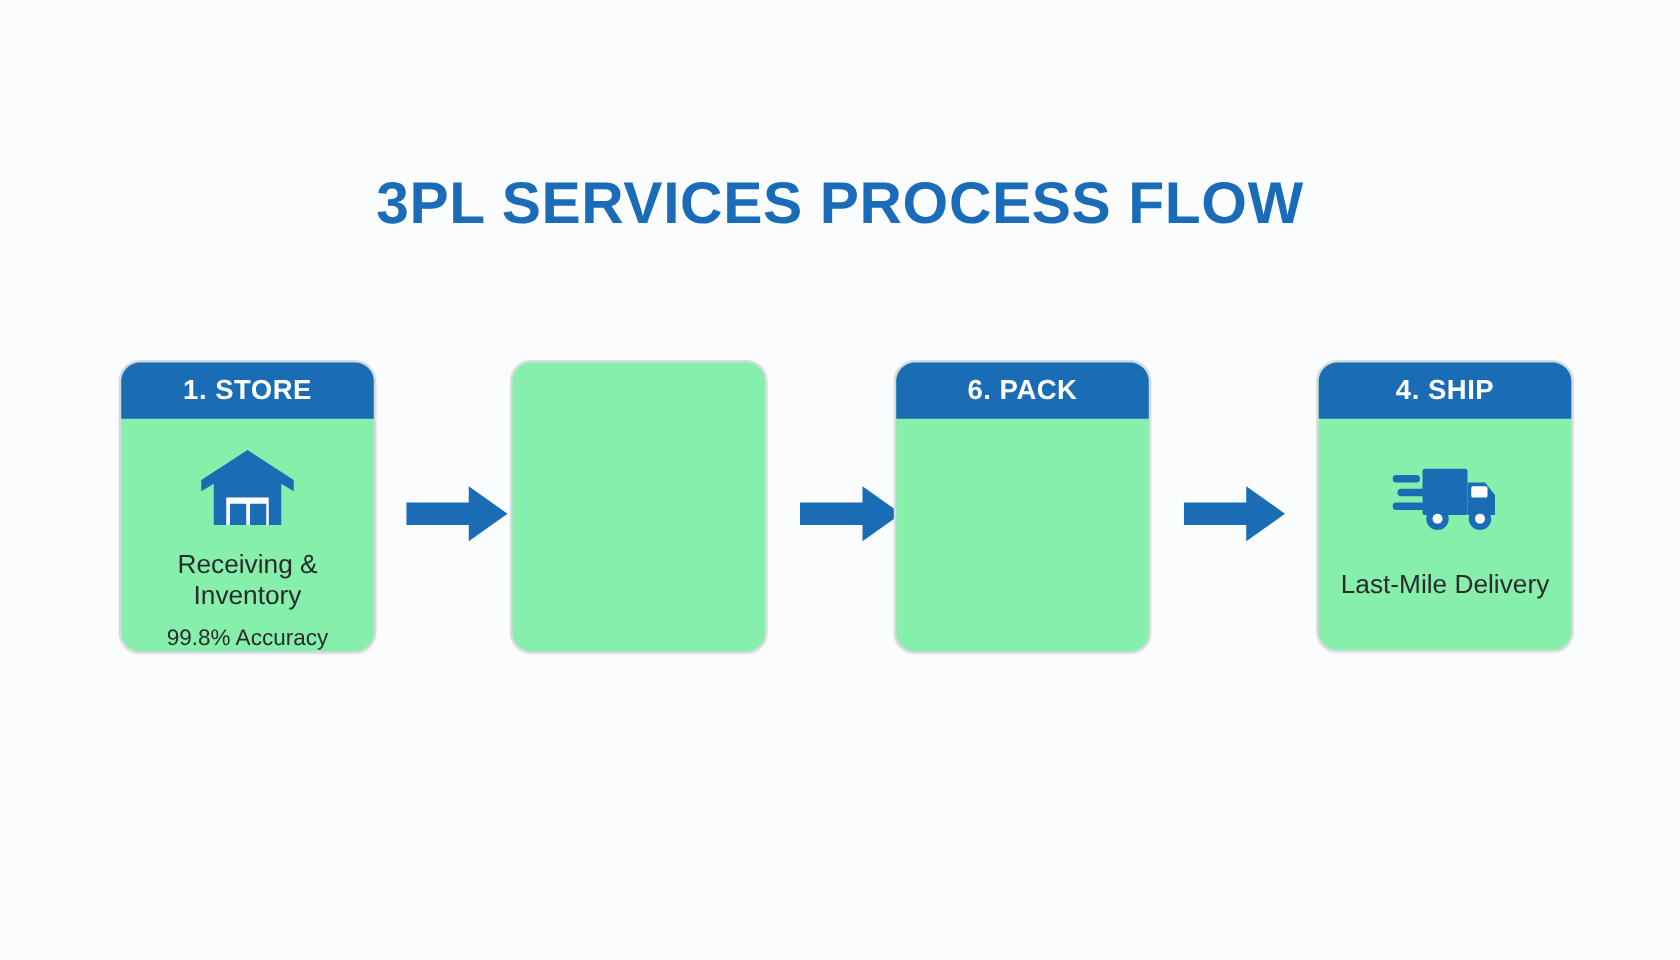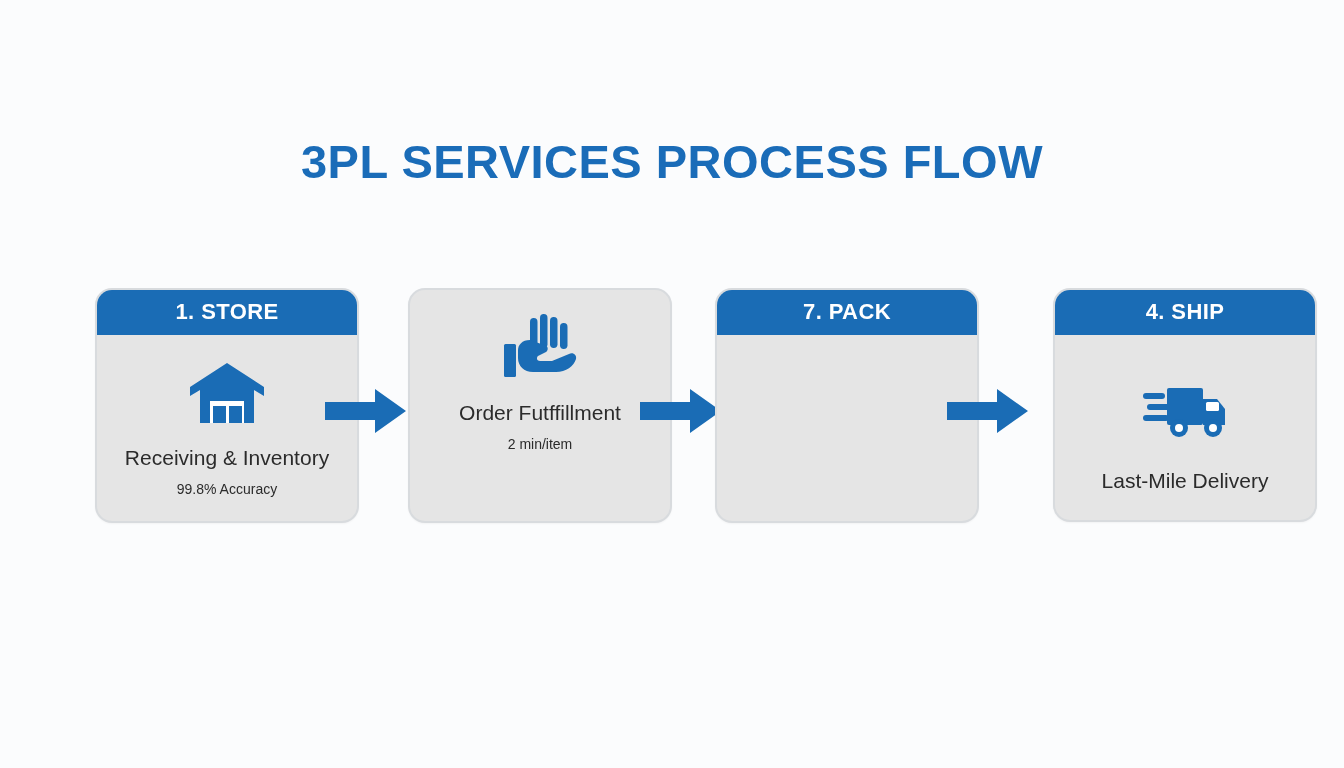--- a/index.html
+++ b/index.html
@@ -41,23 +41,23 @@
     position: absolute;
     top: 288px;
     left: 95px;
     width: 1152px;
     height: 240px;
   }
 
   .card {
     position: absolute;
     top: 0;
-    width: 264px;
+    width: 206px;
     height: 235px;
-    background: #e5e5e5;
+    background: #86efac;
     border: 2px solid #d8dbde;
     border-radius: 17px;
     box-sizing: border-box;
     overflow: hidden;
     box-shadow: 0 1px 2px rgba(0,0,0,0.04);
   }
   .card.short {
     height: 234px;
   }
 
@@ -79,21 +79,21 @@
   .card-body {
     height: calc(100% - 46px);
     display: flex;
     flex-direction: column;
     align-items: center;
     justify-content: flex-start;
     padding-top: 22px;
     box-sizing: border-box;
   }
   .card.no-metric .card-body {
-    padding-top: 39px;
+    padding-top: 26px;
   }
 
   .card-icon {
     width: 86px;
     height: 72px;
     display: flex;
     align-items: center;
     justify-content: center;
     margin-bottom: 16px;
   }
@@ -105,21 +105,21 @@
   }
 
   .card-label {
     font-size: 21px;
     color: #2b2b2b;
     line-height: 1.2;
     text-align: center;
     font-family: "Liberation Sans", sans-serif;
   }
   .card-metric {
-    font-size: 14px;
+    font-size: 18px;
     color: #2b2b2b;
     line-height: 1.2;
     margin-top: 11px;
     text-align: center;
     font-family: "Liberation Sans", sans-serif;
   }
 
   
   .arrow {
     position: absolute;
@@ -154,48 +154,30 @@
       </div>
     </div>
 
     <div class="arrow" style="left:230px;">
       <svg width="82" height="46" viewBox="0 0 82 46" aria-hidden="true">
         <path d="M0 14 L50 14 L50 1 L81 23 L50 45 L50 32 L0 32 Z" fill="#1a6cb5"></path>
       </svg>
     </div>
 
     <div class="card" style="left:313px;">
-      <div class="card-body">
-        <div class="card-icon">
-          <svg width="76" height="68" viewBox="0 0 76 68" aria-hidden="true">
-            <g fill="#1a6cb5">
-              <rect x="28" y="4" width="7.5" height="30" rx="3.7"></rect>
-              <rect x="38" y="0" width="7.5" height="34" rx="3.7"></rect>
-              <rect x="48" y="3" width="7.5" height="31" rx="3.7"></rect>
-              <rect x="58" y="9" width="7.5" height="26" rx="3.7"></rect>
-              <path d="M28 26 C20 26 16 31 16 36 L16 44 C16 52 22 58 31 58 L54 58
-                       C64 58 72 52 74 45 C75 41 71 38 67 40 L50 47 L38 47
-                       C35 47 34 44 36 42 L44 38 C47 36 46 31 42 31 Z"></path>
-              <rect x="2" y="30" width="12" height="33" rx="1.5"></rect>
-            </g>
-          </svg>
-        </div>
-        <div class="card-label">Order Futffillment</div>
-        <div class="card-metric">2 min/item</div>
-      </div>
     </div>
 
     <div class="arrow" style="left:545px;">
       <svg width="82" height="46" viewBox="0 0 82 46" aria-hidden="true">
         <path d="M0 14 L50 14 L50 1 L81 23 L50 45 L50 32 L0 32 Z" fill="#1a6cb5"></path>
       </svg>
     </div>
 
     <div class="card" style="left:620px;">
-      <div class="card-header">7. PACK</div>
+      <div class="card-header">6. PACK</div>
     </div>
 
     <div class="arrow" style="left:852px;">
       <svg width="82" height="46" viewBox="0 0 82 46" aria-hidden="true">
         <path d="M0 14 L50 14 L50 1 L81 23 L50 45 L50 32 L0 32 Z" fill="#1a6cb5"></path>
       </svg>
     </div>
 
     <div class="card short no-metric" style="left:927px;margin-left:31px;">
       <div class="card-header">4. SHIP</div>

